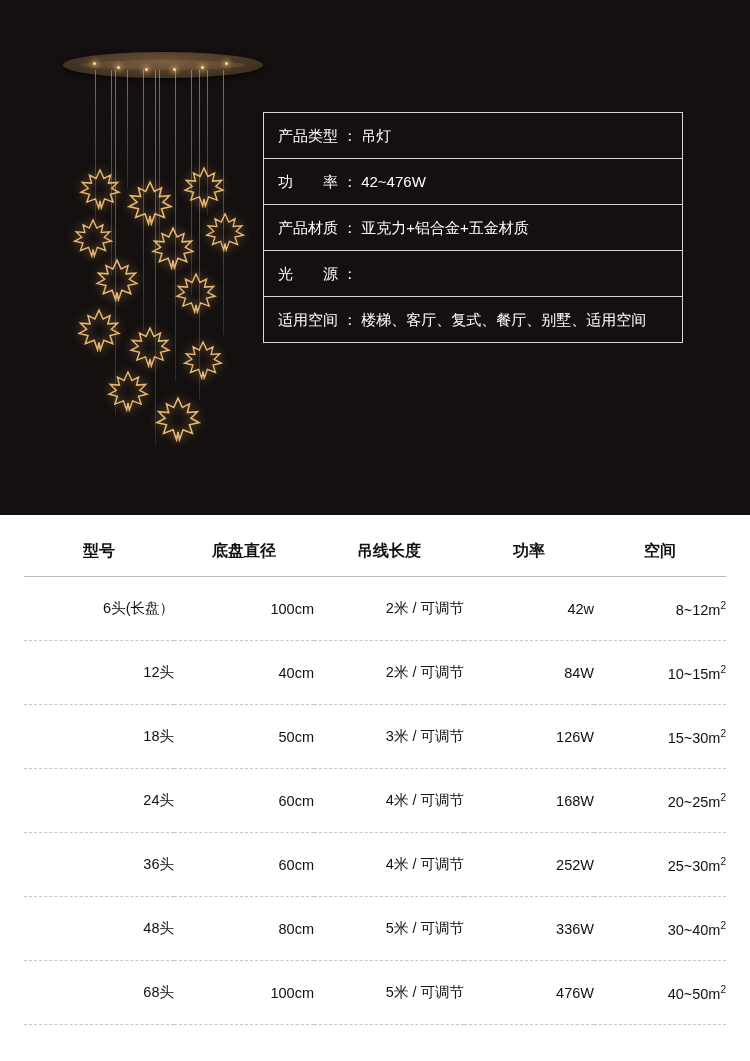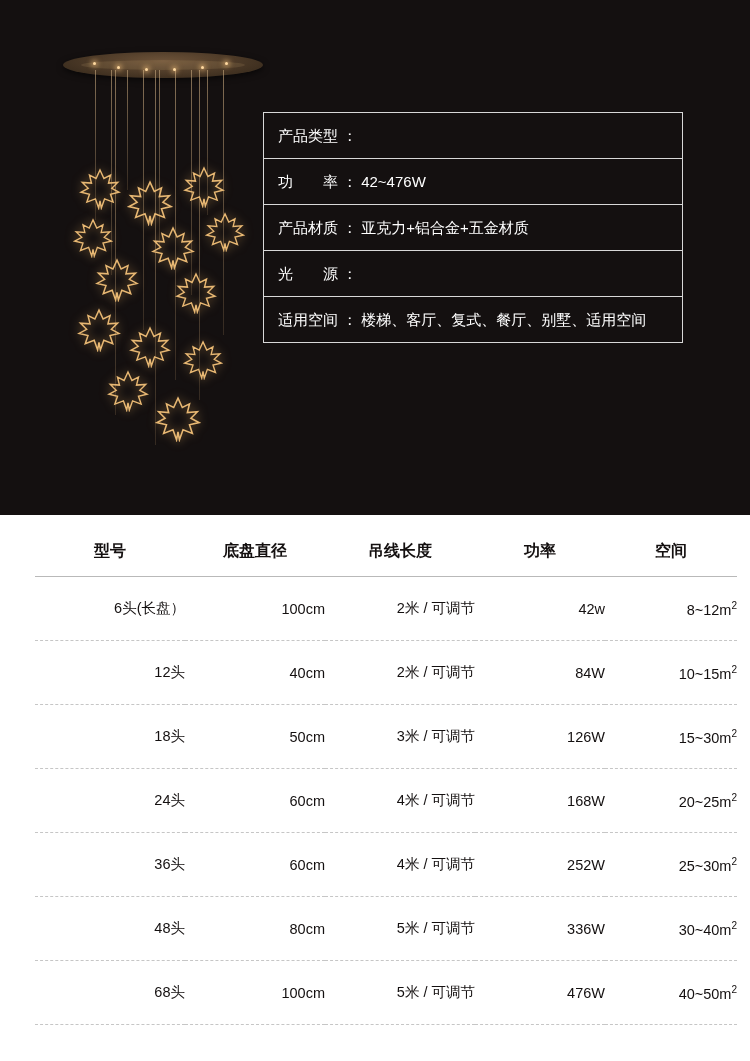--- a/index.html
+++ b/index.html
@@ -91,21 +91,21 @@
   }
   .spec-value {
     flex: 1 1 auto;
     padding-left: 4px;
   }
 
   
   .table-wrap {
     position: relative;
     width: 750px;
-    padding: 0 35px;
+    padding: 0 24px;
   }
   table.sizes {
     width: 702px;
     border-collapse: collapse;
     table-layout: fixed;
     color: #141010;
   }
   table.sizes th {
     font-size: 16px;
     font-weight: bold;
@@ -220,20 +220,21 @@
     <div class="leaf" style="left:100px; top:356px; width:46px; height:46px;">
       <svg viewBox="0 0 64 64" aria-hidden="true">
           <path d="M32 3 L38 16 L48 11 L45 23 L59 22 L50 31 L61 37 L48 40 L52 52 L39 47 L34 61 L32 50 L30 61 L25 47 L12 52 L16 40 L3 37 L14 31 L5 22 L19 23 L16 11 L26 16 Z" fill="none" stroke="currentColor" stroke-width="2.2"></path>
         </svg>
     </div>
   </div>
 
   <div class="spec">
     <div class="spec-row">
       <span class="spec-label">产品类型 ：</span>
+      <span class="spec-value">吊灯</span>
     </div>
     <div class="spec-row">
       <span class="spec-label">功　　率 ：</span>
       <span class="spec-value">42~476W</span>
     </div>
     <div class="spec-row">
       <span class="spec-label">产品材质 ：</span>
       <span class="spec-value">亚克力+铝合金+五金材质</span>
     </div>
     <div class="spec-row">

